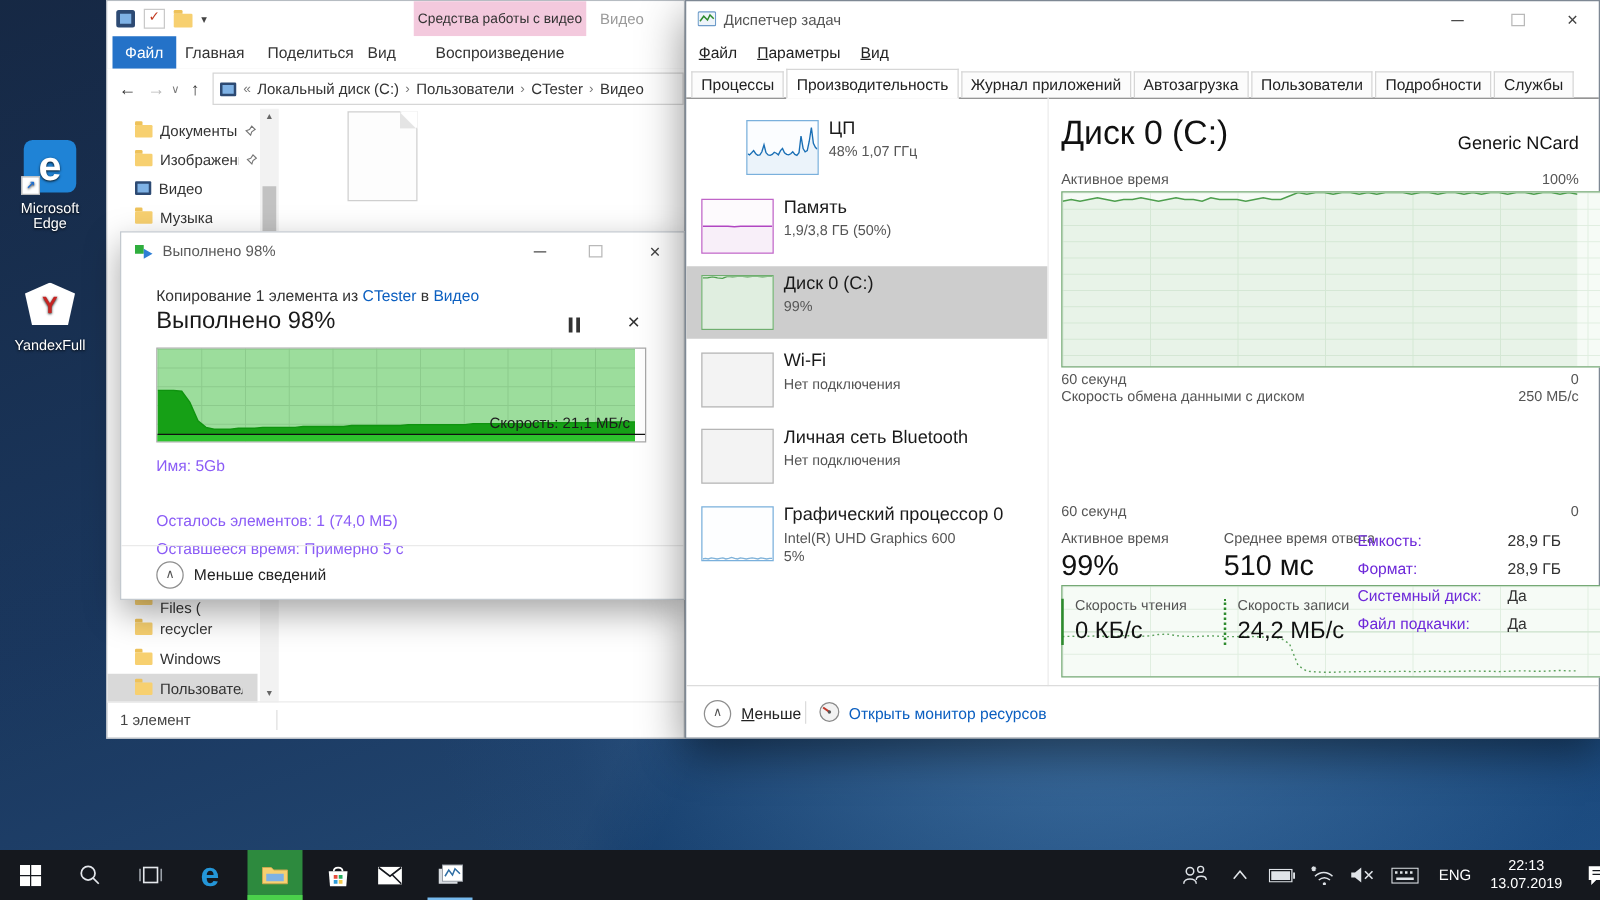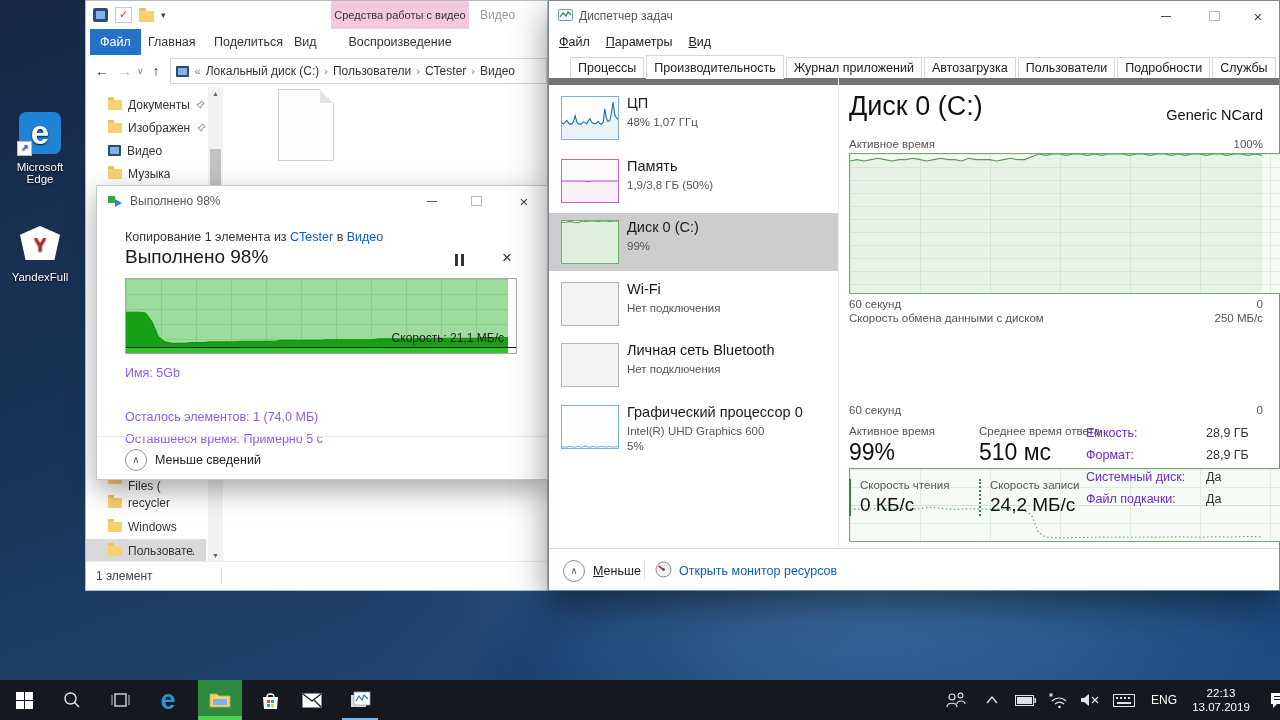--- a/index.html
+++ b/index.html
@@ -107,21 +107,21 @@
   
   #taskman{left:548px;top:0;width:732px;height:591px;z-index:15;border-color:#7e8894;
     box-shadow:0 12px 34px rgba(0,0,0,.45);}
   .tm-title{position:absolute;left:0;top:0;right:0;height:30px;}
   .tm-title .t{position:absolute;left:30px;top:8px;font-size:12px;color:#555;}
   .tm-appico{position:absolute;left:9px;top:7px;}
   .tm-menu{position:absolute;left:2px;top:30px;height:22px;display:flex;align-items:center;}
   .tm-menu span{font-size:12.5px;color:#222;padding:0 8px;}
   .u-first{display:inline-block;}
   .u-first::first-letter{text-decoration:underline;}
-  .tm-tabs{position:absolute;left:0;top:52px;right:0;height:25px;border-bottom:7px solid #737373;display:flex;align-items:flex-end;padding-left:21px;}
+  .tm-tabs{position:absolute;left:0;top:52px;right:0;height:25px;border-bottom:1px solid #737373;display:flex;align-items:flex-end;padding-left:4px;}
   .tm-tab{font-size:12.5px;color:#222;border:1px solid #d6d6d6;border-bottom:none;background:#fcfcfc;
     padding:3px 7px 3px 7px;margin-right:2px;}
   .tm-tab.active{background:#fff;padding-top:5px;position:relative;top:1px;border-bottom:1px solid #fff;}
   .tm-side-item{position:absolute;left:0;width:289px;cursor:default;}
   .tm-side-item.selected{background:#cdcdcd;}
   .thumb{position:absolute;left:12px;top:7px;width:58px;height:44px;box-sizing:border-box;position:absolute;overflow:hidden;}
   .t-cpu{border:1px solid #7ab0dc;background:#fbfdff;}
   .t-mem{border:1px solid #c065c8;background:#fdfafd;}
   .t-disk{border:1px solid #6fae6f;background:#f6fbf6;}
   .t-gray{border:1px solid #b5b5b5;background:#f3f3f3;}
@@ -341,21 +341,21 @@
     <div class="tm-tabs">
       <span class="tm-tab">Процессы</span>
       <span class="tm-tab active">Производительность</span>
       <span class="tm-tab">Журнал приложений</span>
       <span class="tm-tab">Автозагрузка</span>
       <span class="tm-tab">Пользователи</span>
       <span class="tm-tab">Подробности</span>
       <span class="tm-tab">Службы</span>
     </div>
 
-    <div class="tm-side-item" style="top:88px;height:60px;">
+    <div class="tm-side-item" style="top:88px;height:60px;margin-left:36px;">
       <div class="thumb t-cpu" style="position: relative;">
           <svg width="56" height="42" style="position: absolute; left: 0px; top: 0px;">
             <polygon points="0,42 0.0,26.0 1.6,26.9 3.3,25.2 4.9,23.5 6.6,26.0 8.2,27.3 9.9,26.9 11.5,24.4 13.2,18.9 14.8,25.2 16.5,26.9 18.1,27.3 19.8,26.5 21.4,24.8 23.1,25.6 24.7,26.9 26.4,23.5 28.0,21.8 29.6,25.2 31.3,26.5 32.9,26.9 34.6,26.0 36.2,24.4 37.9,26.5 39.5,27.3 41.2,25.2 42.8,11.8 44.5,21.8 46.1,24.4 47.8,23.5 49.4,16.0 51.1,5.0 52.7,17.6 54.4,21.0 56.0,22.3 56,42" fill="rgba(26,111,181,0.07)"></polygon>
             <polyline points="0.0,26.0 1.6,26.9 3.3,25.2 4.9,23.5 6.6,26.0 8.2,27.3 9.9,26.9 11.5,24.4 13.2,18.9 14.8,25.2 16.5,26.9 18.1,27.3 19.8,26.5 21.4,24.8 23.1,25.6 24.7,26.9 26.4,23.5 28.0,21.8 29.6,25.2 31.3,26.5 32.9,26.9 34.6,26.0 36.2,24.4 37.9,26.5 39.5,27.3 41.2,25.2 42.8,11.8 44.5,21.8 46.1,24.4 47.8,23.5 49.4,16.0 51.1,5.0 52.7,17.6 54.4,21.0 56.0,22.3" fill="none" stroke="#1a6fb5" stroke-width="1.1"></polyline>
           </svg>
         </div>
       <span class="tt">ЦП</span>
       <span class="ts">48% 1,07 ГГц</span>
     </div>
     <div class="tm-side-item" style="top:151px;height:60px;">

